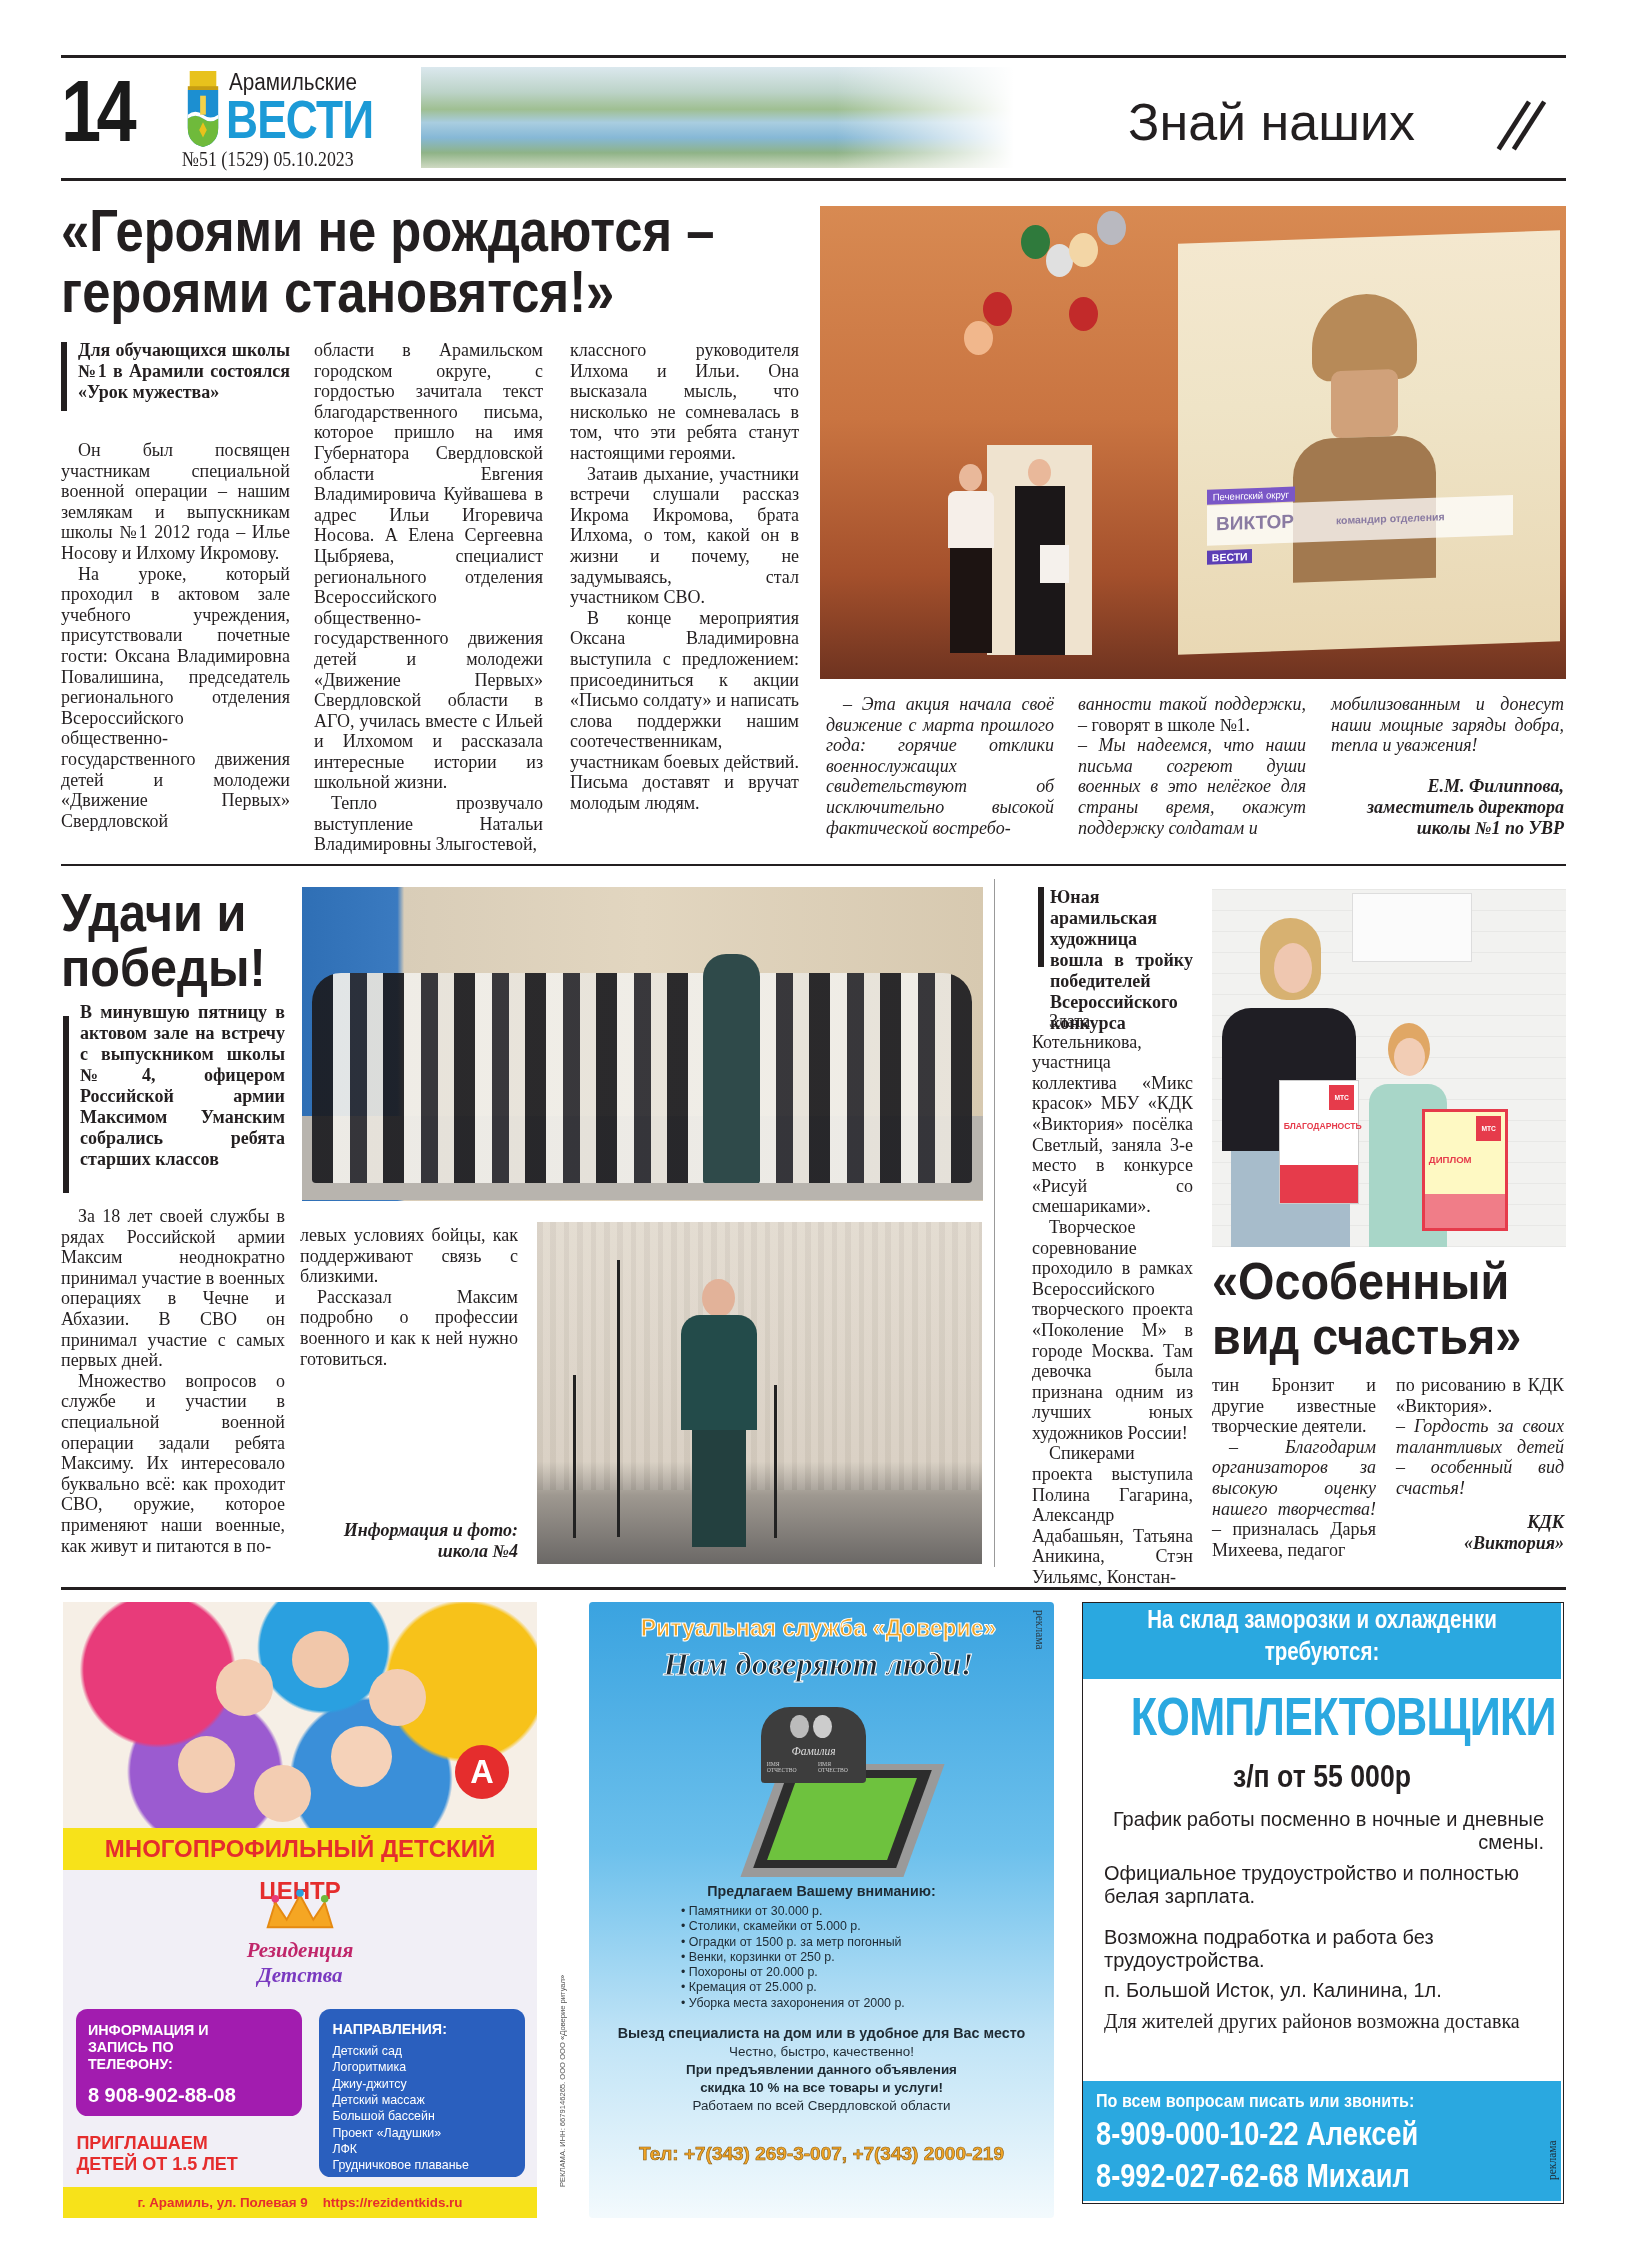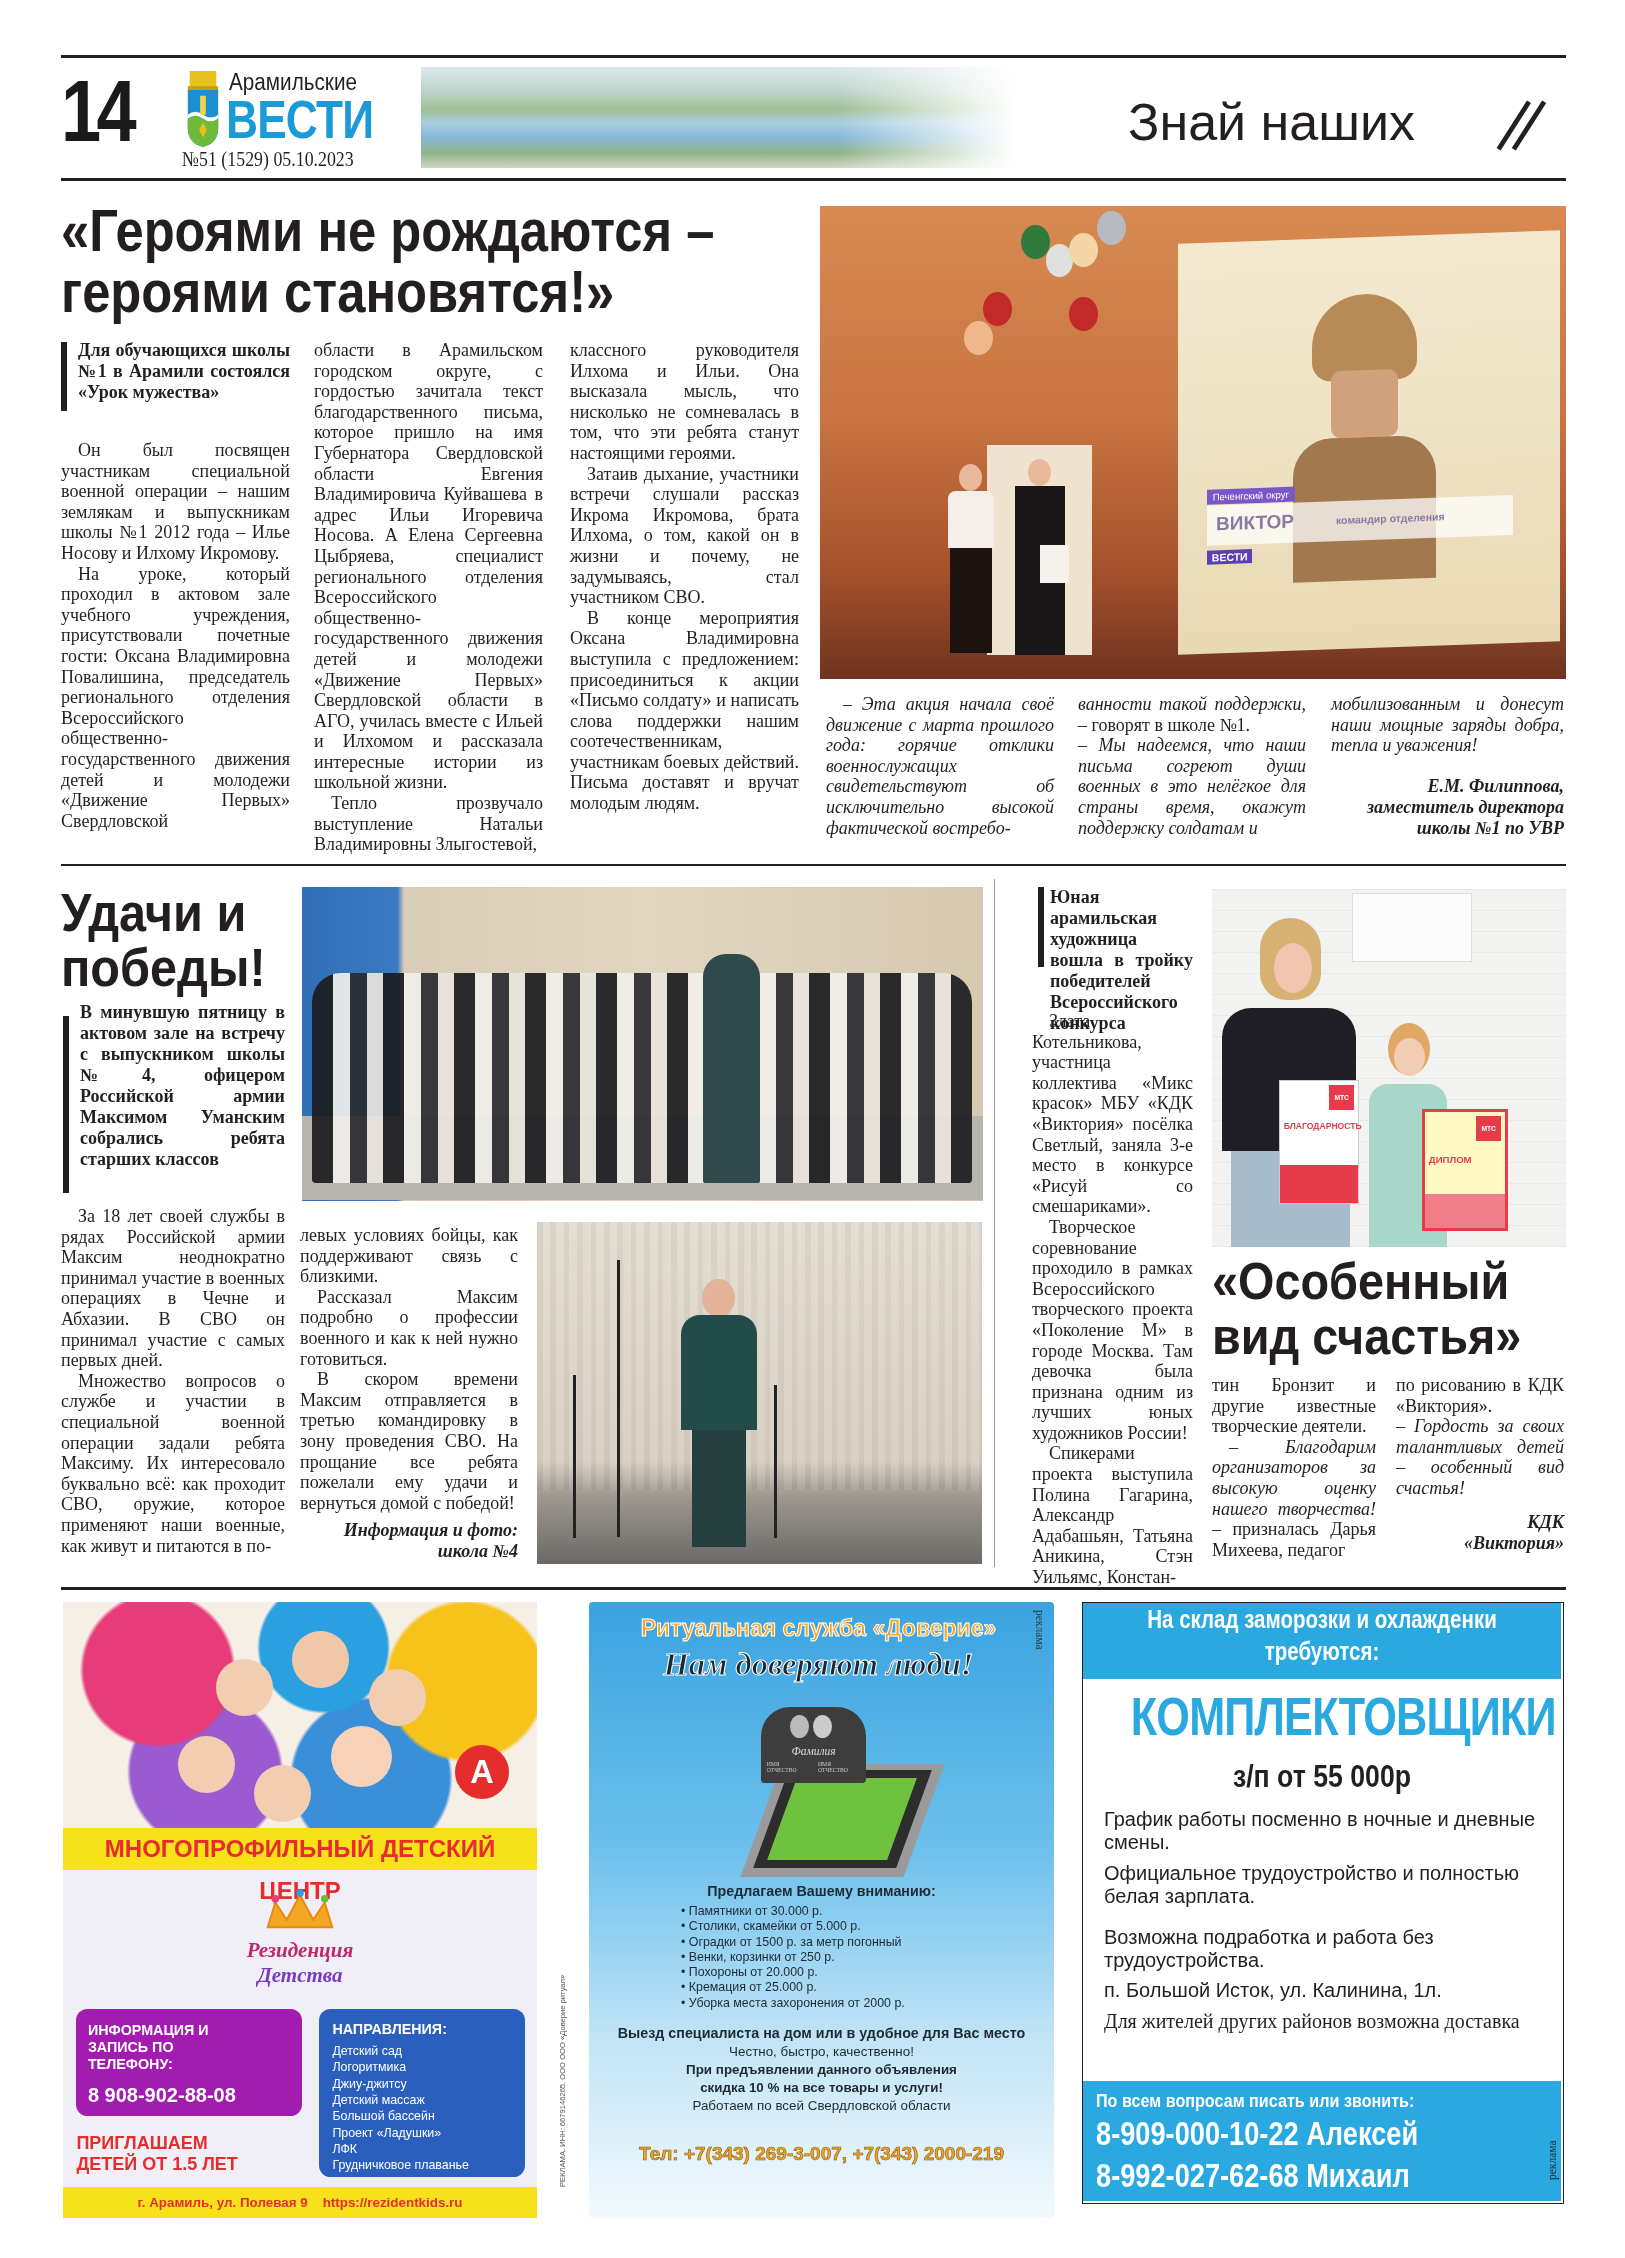--- a/index.html
+++ b/index.html
@@ -147,21 +147,20 @@
 <div class="lead-bar" style="left:63px;top:1016px;height:177px;"></div>
 <div class="abs lead" style="left:80px;top:1002px;width:205px;">В минувшую пятницу в актовом зале на встречу с выпускником школы №4, офицером Российской армии Максимом Уманским собрались ребята старших классов</div>
 
 <div class="abs col" style="left:61px;top:1206px;width:224px;">
   <p>За 18 лет своей службы в рядах Российской армии Максим неоднократно принимал участие в военных операциях в Чечне и Абхазии. В СВО он принимал участие с самых первых дней.</p>
   <p>Множество вопросов о службе и участии в специальной военной операции задали ребята Максиму. Их интересовало буквально всё: как проходит СВО, оружие, которое применяют наши военные, как живут и питаются в по-</p>
 </div>
 <div class="abs col" style="left:300px;top:1225px;width:218px;">
   <p class="noind">левых условиях бойцы, как поддерживают связь с близкими.</p>
   <p>Рассказал Максим подробно о профессии военного и как к ней нужно готовиться.</p>
-  <p>В скором времени Максим отправляется в третью командировку в зону проведения СВО. На прощание все ребята пожелали ему удачи и вернуться домой с победой!</p>
 </div>
 <div class="abs sign" style="left:300px;top:1520px;width:218px;">
   <div>Информация и фото:</div>
   <div>школа №4</div>
 </div>
 
 <div class="photo" style="left:302px;top:887px;width:681px;height:314px;background:linear-gradient(90deg,#2f6fb5 0%,#3a7ac0 14%,#d9cdb8 15%,#e2d6c0 50%,#d7c9b0 100%);">
   <div class="abs" style="left:0;top:229px;width:681px;height:84px;background:#b8b4ae;"></div>
   <div class="abs" style="left:9.6px;top:86px;width:660px;height:210px;background:repeating-linear-gradient(90deg,#1b1b1f 0 21px,#f1efea 21px 38px,#2a2a30 38px 55px,#e9e5dd 55px 71px);border-radius:29px 29px 3.8px 3.8px;opacity:0.92;"></div>
   <div class="abs" style="left:401px;top:67px;width:57px;height:229px;background:#2f4a4a;border-radius:23px 23px 1.9px 1.9px;"></div>
@@ -318,21 +317,21 @@
 </div>
 
 <div class="ad" style="left:1082px;top:1602px;width:482px;height:602px;border:1.9px solid #231f20;background:#fff;">
   <div class="abs" style="left:0;top:0;width:478px;height:76px;background:#2aa8e0;">
     <div class="sans" style="text-align:center;color:#fff;font:bold 25px/32.5px 'Liberation Sans',sans-serif;transform:scaleX(0.82);">На склад заморозки и охлажденки</div>
     <div class="sans" style="text-align:center;color:#fff;font:bold 25px/31px 'Liberation Sans',sans-serif;transform:scaleX(0.82);">требуются:</div>
   </div>
   <div class="abs sans" style="left:0;top:80px;width:478px;text-align:center;color:#2aa8e0;font:bold 54px/67px 'Liberation Sans',sans-serif;transform:scaleX(0.8);letter-spacing:-1px;">КОМПЛЕКТОВЩИКИ</div>
   <div class="abs sans" style="left:0;top:155px;width:478px;text-align:center;color:#231f20;font:bold 31px/38px 'Liberation Sans',sans-serif;transform:scaleX(0.86);">з/п от 55 000р</div>
   <div class="abs sans" id="jobs-paras" style="left:21px;top:205px;width:440px;font:20px/23px 'Liberation Sans',sans-serif;color:#231f20;">
-      <p style="margin-bottom: 7.6px;">График работы посменно в ночные и дневные смены.</p>
+      <p style="margin-bottom: 7.6px; text-align: right;">График работы посменно в ночные и дневные смены.</p>
       <p style="margin-bottom: 7.6px;">Официальное трудоустройство и полностью белая зарплата.</p>
       <p style="margin-bottom: 7.6px; margin-top: 18px;">Возможна подработка и работа без трудоустройства.</p>
       <p style="margin-bottom: 7.6px;">п. Большой Исток, ул. Калинина, 1л.</p>
       <p style="margin-bottom: 9px; font-family: Liberation Serif, serif;">Для жителей других районов возможна доставка</p>
     </div>
   <div class="abs" style="left:0;top:478px;width:478px;height:120px;background:#2aa8e0;padding:7.6px 13.4px;color:#fff;">
     <div class="sans" style="font:bold 19px/23px 'Liberation Sans',sans-serif;transform:scaleX(0.85);transform-origin:left top;white-space:nowrap;">По всем вопросам писать или звонить:</div>
     <div class="sans" style="font:bold 34px/42px 'Liberation Sans',sans-serif;transform:scaleX(0.8);transform-origin:left top;white-space:nowrap;">8-909-000-10-22 Алексей</div>
     <div class="sans" style="font:bold 34px/42px 'Liberation Sans',sans-serif;transform:scaleX(0.8);transform-origin:left top;white-space:nowrap;">8-992-027-62-68 Михаил</div>
   </div>

